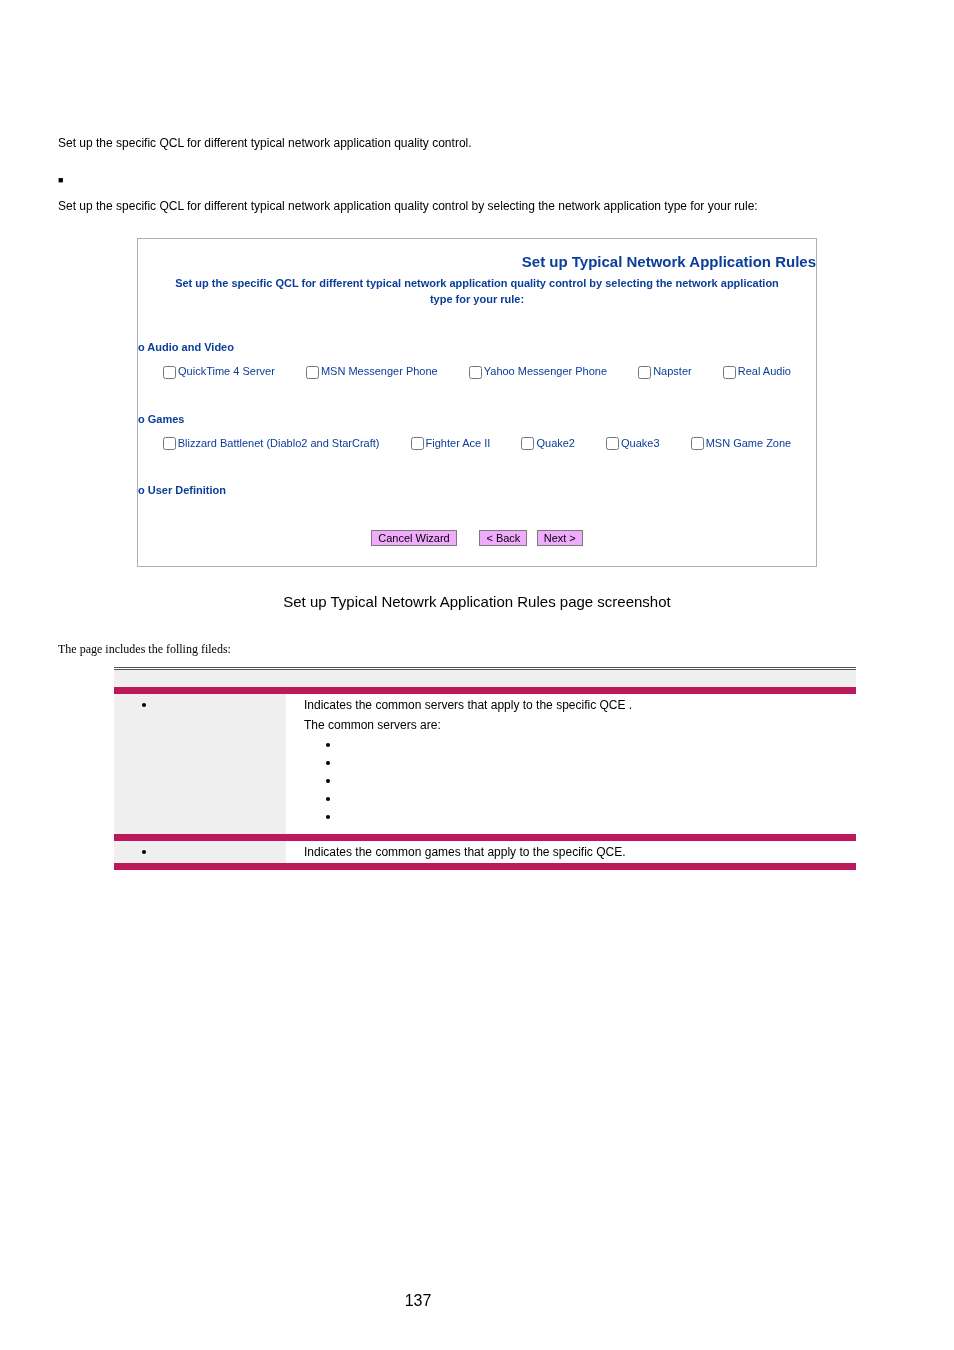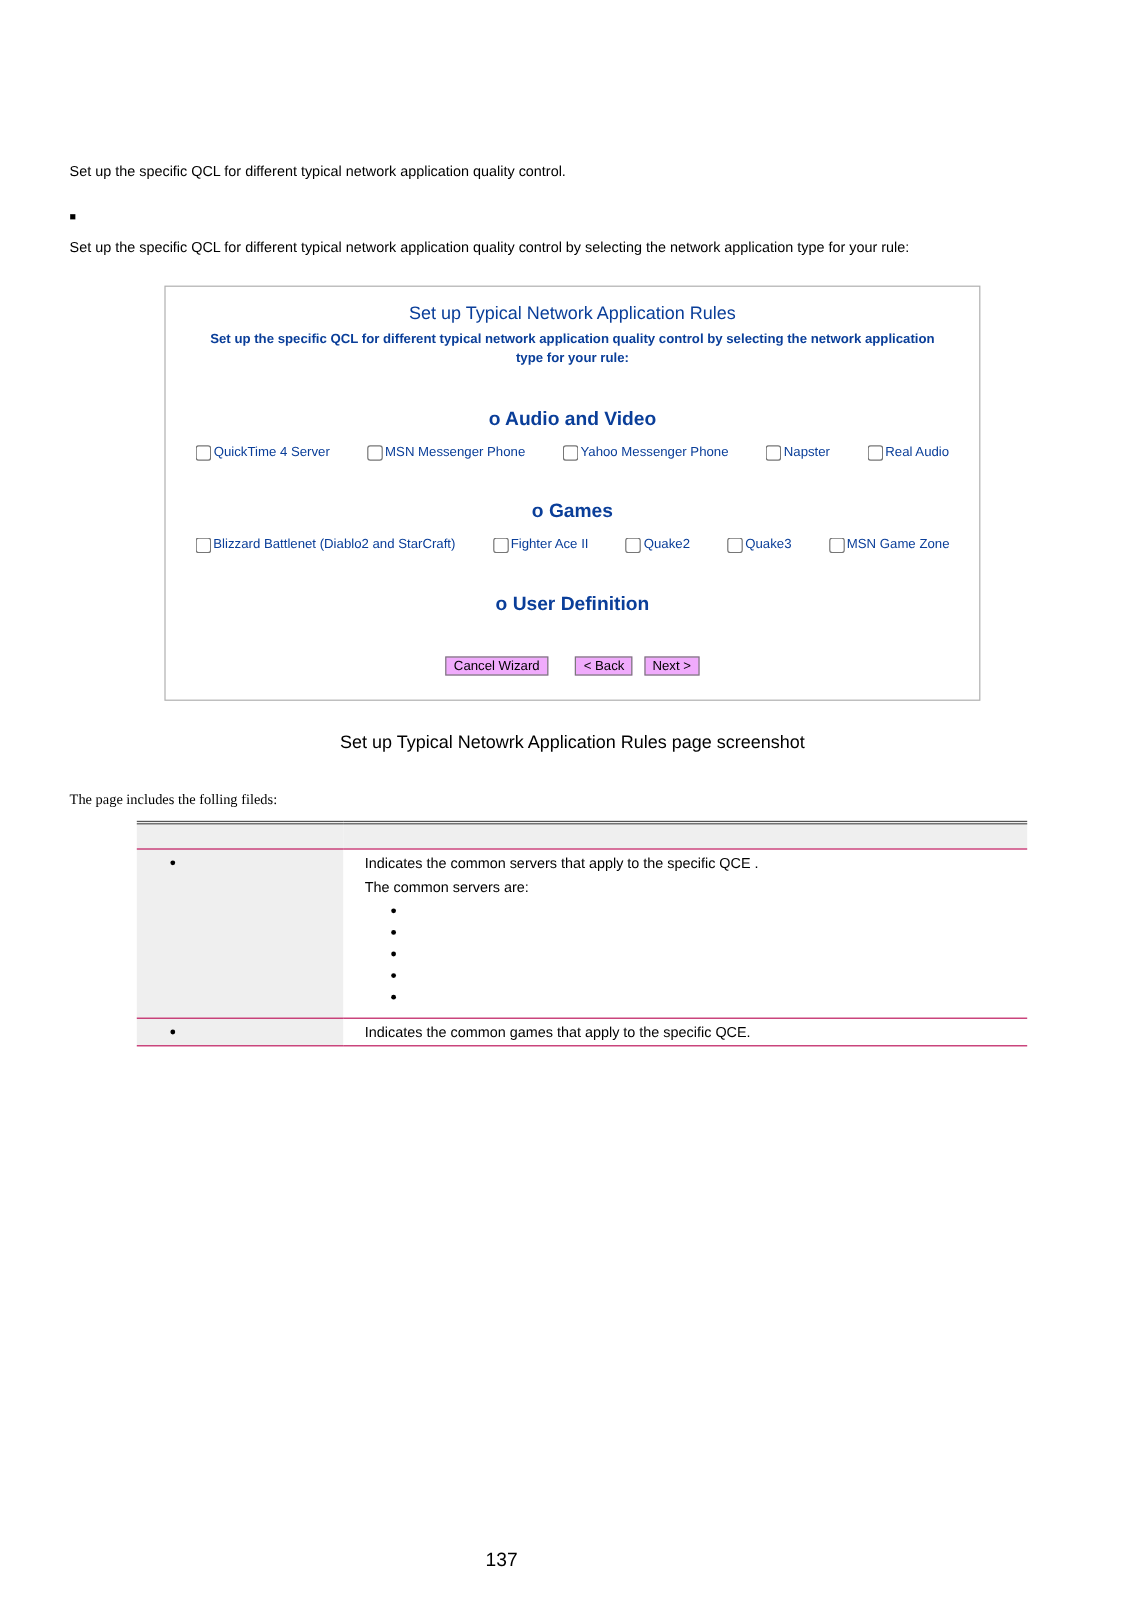--- a/index.html
+++ b/index.html
@@ -24,39 +24,38 @@
     line-height: 1;
   }
   .screenshot-box {
     width: 680px;
     margin: 18px auto 0 auto;
     border: 1px solid #b0b0b0;
     background: #fff;
     padding-bottom: 14px;
   }
   .shot-title {
-    text-align: center;
-    color: #0a3e99;
-    font-weight: normal;
+    text-align: right;
+    color: #0a3e99;
+    font-weight: bold;
     font-size: 15px;
     padding: 14px 0 2px 0;
   }
   .shot-sub {
     text-align: center;
     color: #0a3e99;
     font-weight: bold;
     font-size: 11px;
     padding: 4px 30px 18px 30px;
     line-height: 1.4;
   }
   .section-hdr {
-    text-align: center;
     color: #0a3e99;
     font-weight: bold;
-    font-size: 16px;
+    font-size: 11px;
     padding: 16px 0 12px 0;
   }
   .check-row {
     text-align: center;
     color: #0a3e99;
     font-size: 11px;
     padding-bottom: 18px;
   }
   .check-row label { margin: 0 14px; white-space: nowrap; }
   .check-row input[type="checkbox"] {
@@ -93,21 +92,21 @@
     margin-left: 56px;
     width: 742px;
   }
   .fields-table {
     width: 100%;
     border-collapse: collapse;
     font-size: 12px;
   }
   .fields-table tr.top-line td { border-top: 3px double #555; }
   .fields-table td {
-    border-bottom: 1px solid #be185d;
+    border-bottom: 7px solid #be185d;
     padding: 4px 18px;
     vertical-align: top;
   }
   .fields-table td.obj {
     width: 172px;
     background: #efefef;
   }
   .fields-table tr.header-row td {
     background: #efefef;
     height: 22px;

